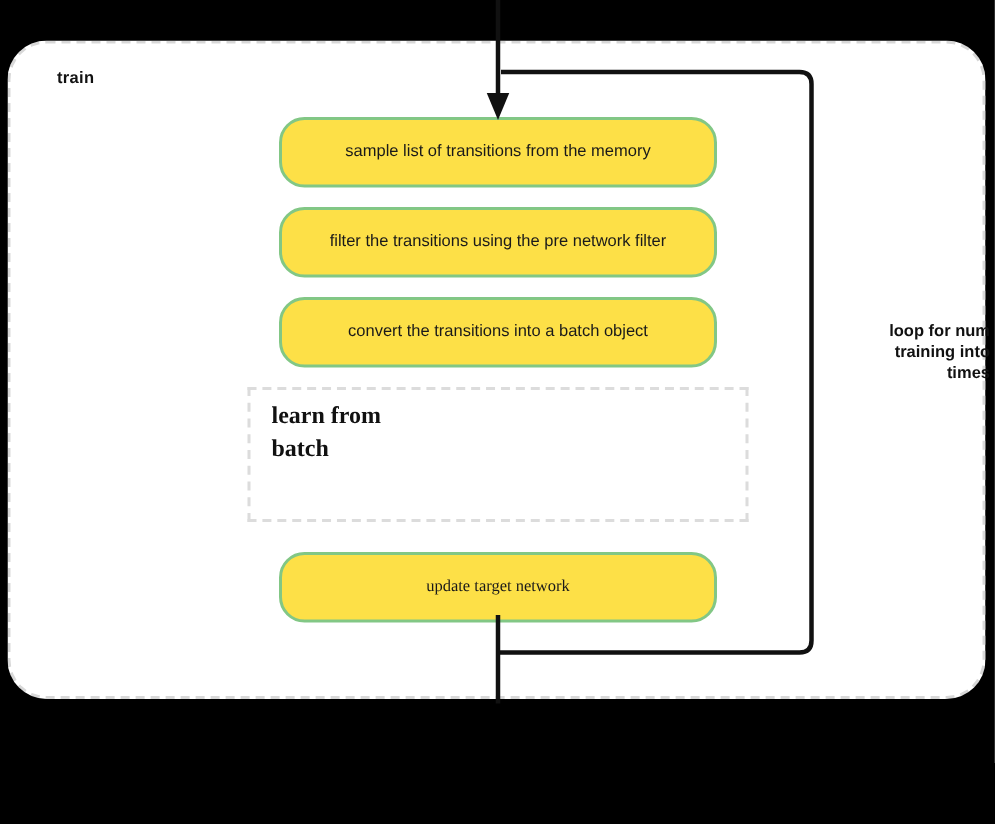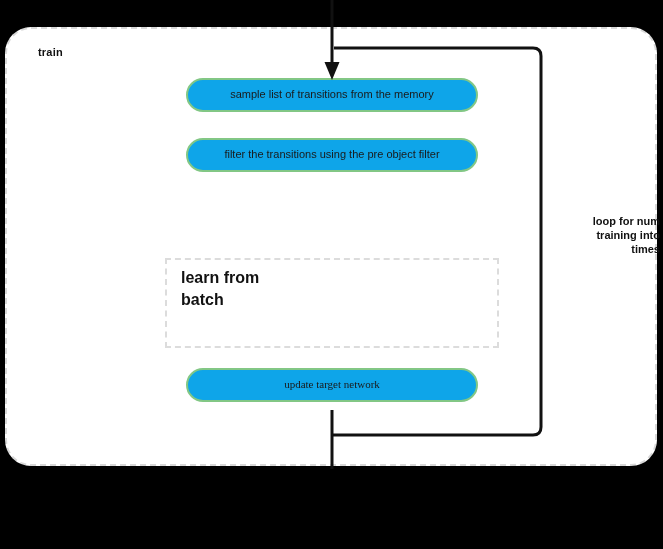--- a/index.html
+++ b/index.html
@@ -37,23 +37,23 @@
     font-weight: bold;
     color: #111111;
     letter-spacing: 0.2px;
   }
 
   
   .step-box {
     position: absolute;
     left: 186px;
     width: 292px;
-    height: 34px;
+    height: 47px;
     box-sizing: border-box;
-    background: #0ea5e9;
+    background: #fde047;
     border: 2.5px solid #82c785;
     border-radius: 17px;
     display: flex;
     align-items: center;
     justify-content: center;
   }
   .step-label {
     font-size: 11px;
     color: #1a1a1a;
     line-height: 1.2;
@@ -79,20 +79,21 @@
   }
   #learn-block-title {
     position: absolute;
     left: 14px;
     top: 7px;
     width: 160px;
     font-size: 16px;
     font-weight: bold;
     color: #111111;
     line-height: 1.35;
+    font-family: Liberation Serif, serif;
   }
 
   
   #wires {
     position: absolute;
     left: 0;
     top: 0;
     width: 663px;
     height: 549px;
     pointer-events: none;
@@ -118,23 +119,26 @@
 
   <div id="train-container"></div>
 
   <div id="train-title">train</div>
 
   <div class="step-box" id="step-sample">
     <span class="step-label">sample list of transitions from the memory</span>
   </div>
 
   <div class="step-box" id="step-filter">
-    <span class="step-label">filter the transitions using the pre object filter</span>
+    <span class="step-label">filter the transitions using the pre network filter</span>
   </div>
 
+  <div class="step-box" id="step-convert">
+    <span class="step-label">convert the transitions into a batch object</span>
+  </div>
 
   <div id="learn-block">
     <div id="learn-block-title">
       <span>learn from</span><br>
       <span>batch</span>
     </div>
   </div>
 
   <div class="step-box" id="step-update">
     <span class="step-label">update target network</span>

